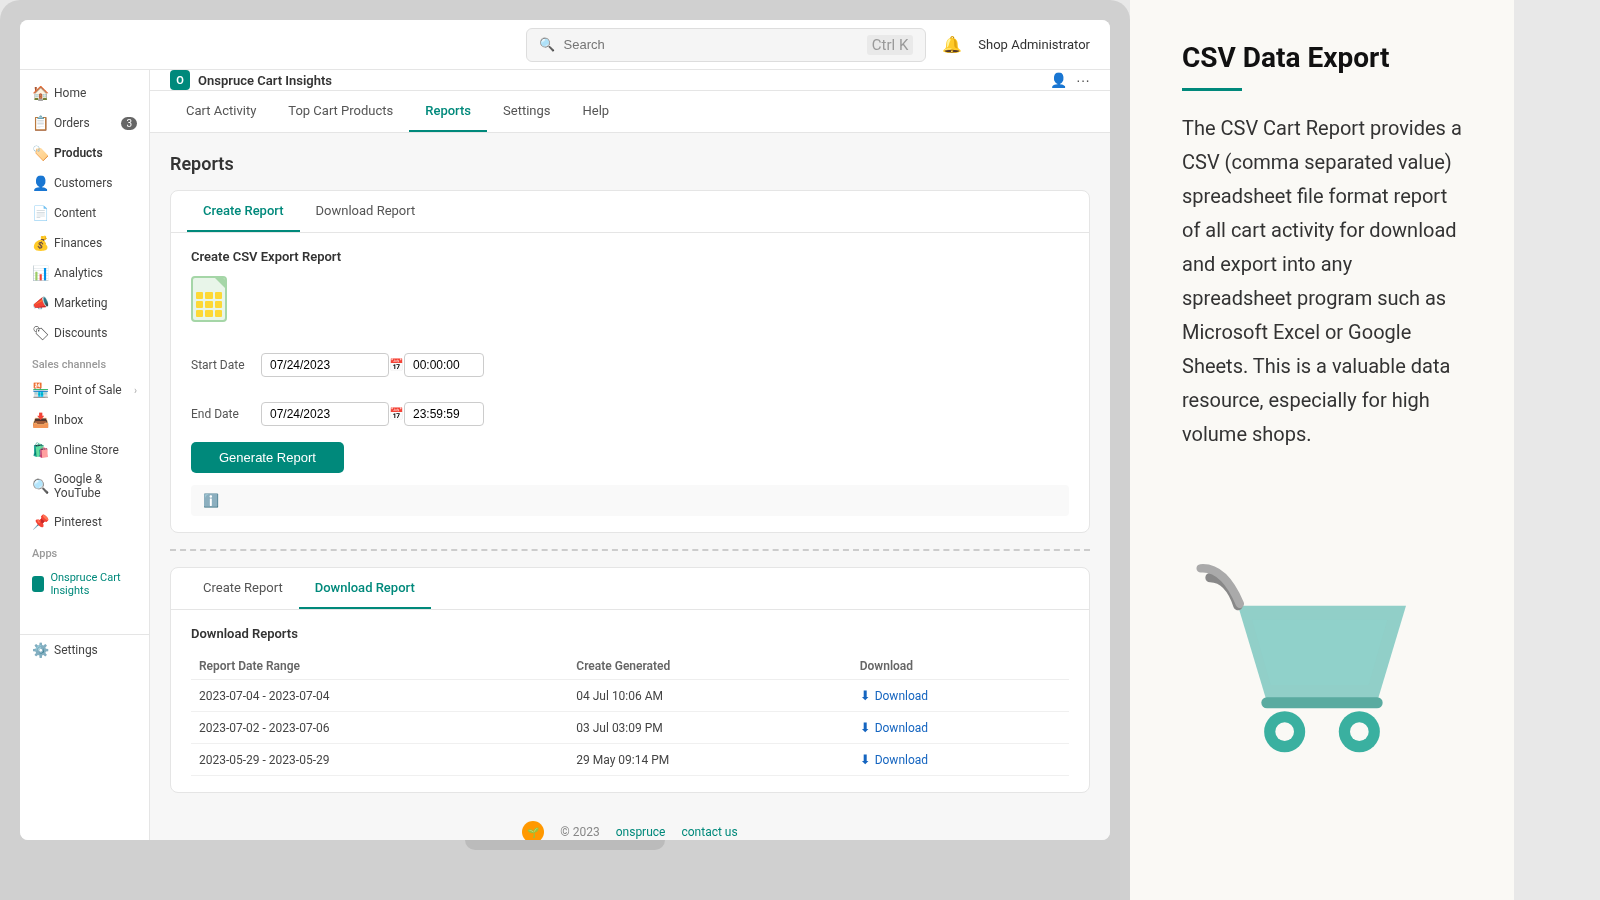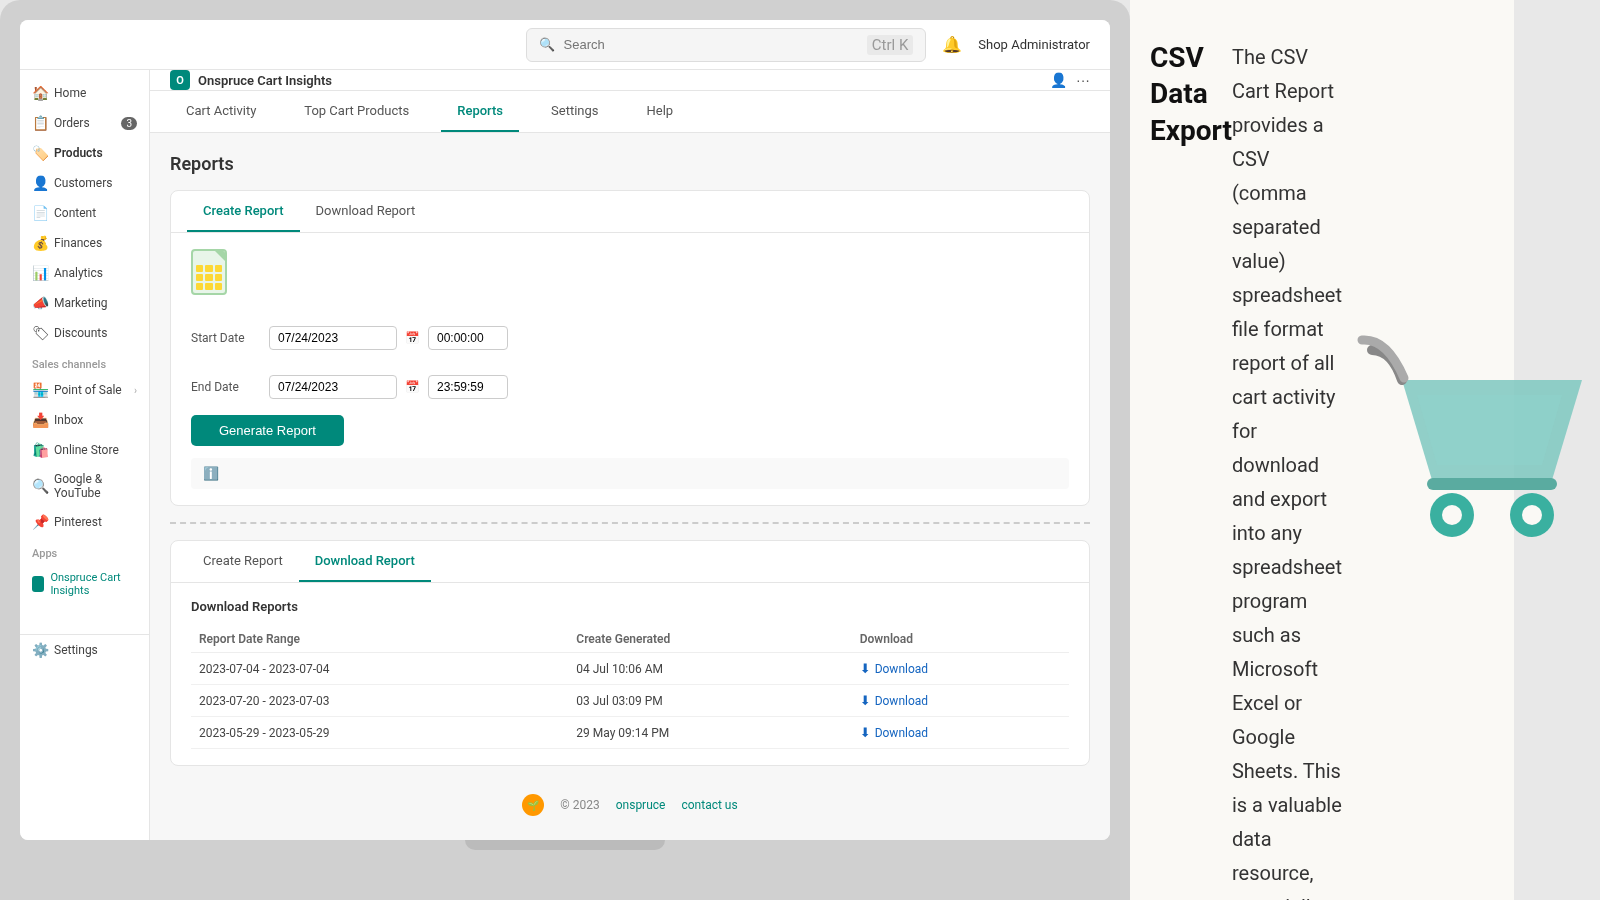--- a/index.html
+++ b/index.html
@@ -166,21 +166,21 @@
     }
     .app-header-right { display: flex; align-items: center; gap: 8px; }
     .icon-btn { background: none; border: none; cursor: pointer; color: #555; font-size: 14px; }
 
     
     .nav-tabs {
       background: #fff;
       border-bottom: 1px solid #e5e5e5;
       display: flex;
       padding: 0 20px;
-      gap: 16px;
+      gap: 0;
     }
     .nav-tab {
       padding: 12px 16px;
       font-size: 13px;
       color: #555;
       cursor: pointer;
       border-bottom: 2px solid transparent;
       text-decoration: none;
     }
     .nav-tab.active { color: #00897b; border-bottom: 2px solid #00897b; font-weight: 500; }
@@ -234,21 +234,20 @@
 
     .csv-icon-wrapper {
       margin-bottom: 14px;
     }
 
     
     .form-row {
       display: flex;
       align-items: center;
       margin-bottom: 8px;
-      gap: 8px;
       font-size: 12px;
       margin-top: 25px;
     }
     .form-label { color: #555; min-width: 70px; }
     .form-input {
       border: 1px solid #ccc;
       border-radius: 4px;
       padding: 4px 8px;
       font-size: 12px;
       width: 128px;
@@ -350,23 +349,23 @@
       justify-content: center;
       color: #fff;
       font-size: 10px;
       font-weight: bold;
     }
 
     
     .right-panel {
       width: 384px;
       background: #faf9f5;
-      padding: 40px 20px;
-      display: flex;
-      flex-direction: row;
+      padding: 40px 52px;
+      display: flex;
+      flex-direction: column;
     }
     .right-panel-title {
       font-size: 28px;
       font-weight: 700;
       color: #111;
       line-height: 1.3;
       margin-bottom: 12px;
     }
     .right-panel-divider {
       width: 60px;
@@ -517,20 +516,21 @@
 
         <div class="reports-content">
           <h1 class="reports-title">Reports</h1>
 
           <div class="card">
             <div class="card-tabs">
               <span class="card-tab active">Create Report</span>
               <span class="card-tab">Download Report</span>
             </div>
             <div class="card-body">
+              <div class="section-title">Create CSV Export Report</div>
               
               <div class="csv-icon-wrapper">
                 <div style="width:44px;height:52px;position:relative;display:inline-block;">
                   <div style="width:36px;height:46px;background:#e8f5e9;border:2px solid #a5d6a7;border-radius:4px;position:relative;overflow:hidden;">
                     <div style="position:absolute;top:0;right:0;width:0;height:0;border-left:10px solid transparent;border-top:10px solid #a5d6a7;"></div>
                     <div style="position:absolute;top:14px;left:3px;right:3px;bottom:3px;display:grid;grid-template-columns:1fr 1fr 1fr;grid-template-rows:1fr 1fr 1fr;gap:2px;">
                       <div style="background:#fdd835;border-radius:1px;"></div>
                       <div style="background:#fdd835;border-radius:1px;"></div>
                       <div style="background:#fdd835;border-radius:1px;"></div>
                       <div style="background:#fdd835;border-radius:1px;"></div>
@@ -587,21 +587,21 @@
     <td>2023-07-04 - 2023-07-04</td>
     <td>04 Jul 10:06 AM</td>
     <td>
       <a class="download-link">
         <span style="font-size:13px;">⬇</span>
         Download
       </a>
     </td>
   </tr>
                     <tr>
-    <td>2023-07-20 - 2023-07-03</td>
+    <td>2023-07-02 - 2023-07-06</td>
     <td>03 Jul 03:09 PM</td>
     <td>
       <a class="download-link">
         <span style="font-size:13px;">⬇</span>
         Download
       </a>
     </td>
   </tr>
                     <tr>
     <td>2023-05-29 - 2023-05-29</td>

